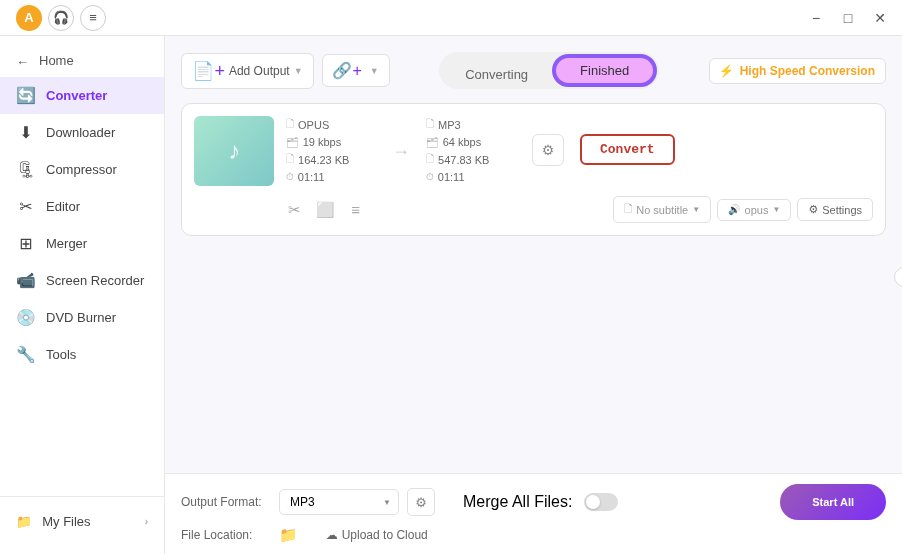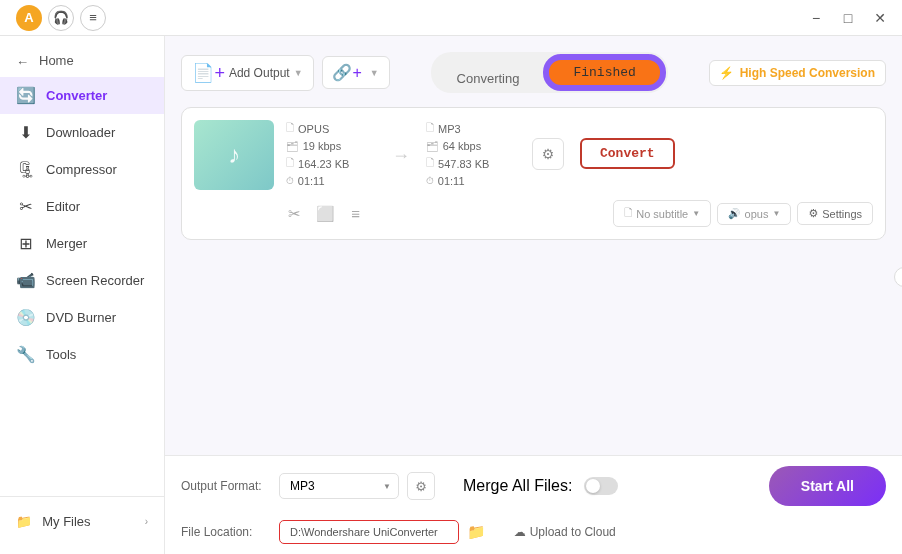--- a/index.html
+++ b/index.html
@@ -178,25 +178,24 @@
     .tab-btn {
       padding: 5px 24px;
       border-radius: 18px;
       border: none;
       background: transparent;
       cursor: pointer;
       font-size: 13px;
       color: #666;
     }
     .tab-btn.active {
-      background: #f97316;
+      background: #f0abfc;
       color: #333;
       font-weight: 500;
-      border: 6px solid #8b5cf6;
-      font-family: Liberation Mono, monospace;
+      border: 4px solid #8b5cf6;
     }
 
     .speed-badge {
       display: flex;
       align-items: center;
       gap: 5px;
       padding: 5px 10px;
       background: white;
       border: 1px solid #e0e0e0;
       border-radius: 6px;
@@ -351,21 +350,21 @@
 
     
     .bottom-bar {
       position: absolute;
       bottom: 0; left: 0; right: 0;
       background: white;
       border-top: 1px solid #e8e8e8;
       padding: 10px 16px;
       display: flex;
       flex-direction: column;
-      gap: 14px;
+      gap: 6px;
     }
     .bottom-row {
       display: flex;
       align-items: center;
       gap: 8px;
     }
     .bottom-label {
       font-size: 12px;
       color: #666;
       min-width: 90px;
@@ -424,21 +423,21 @@
       cursor: pointer;
       margin-left: 20px;
     }
 
     .start-all-btn {
       padding: 12px 32px;
       background: linear-gradient(135deg, #9b59b6, #7b2ff7);
       color: white;
       border: none;
       border-radius: 25px;
-      font-size: 14px;
+      font-size: 11px;
       font-weight: 600;
       cursor: pointer;
       margin-left: auto;
       white-space: nowrap;
     }
 
     .format-btn-wrap {
       display: flex;
       align-items: center;
       position: relative;
@@ -650,21 +649,20 @@
         <span class="merge-label">Merge All Files:</span>
         <div class="toggle-switch">
           <div class="toggle-knob"></div>
         </div>
 
         <button class="start-all-btn">Start All</button>
       </div>
 
       <div class="bottom-row">
         <span class="bottom-label">File Location:</span>
-        <input class="location-input" type="text" value="D:\Wondershare UniConverter" style="">
         <span class="folder-icon-btn">📁</span>
 
         <div class="upload-cloud">
           <span>☁</span>
           <span>Upload to Cloud</span>
         </div>
       </div>
     </div>
   </div>
 </div>

